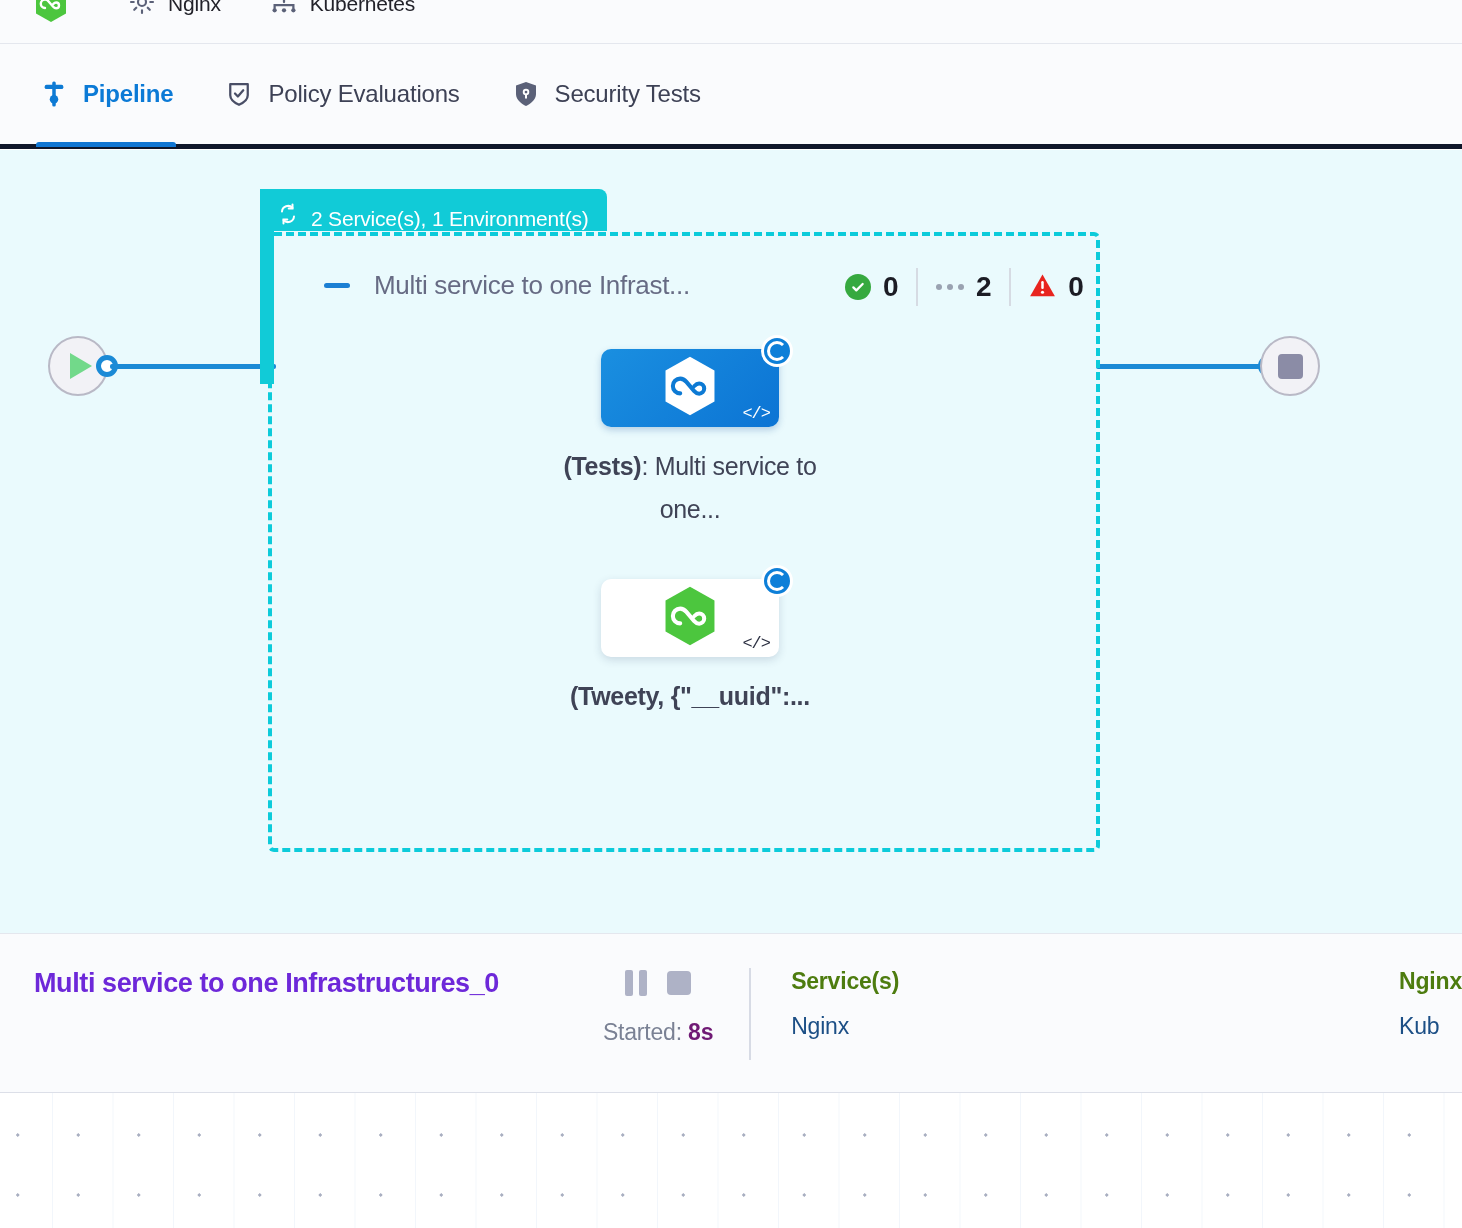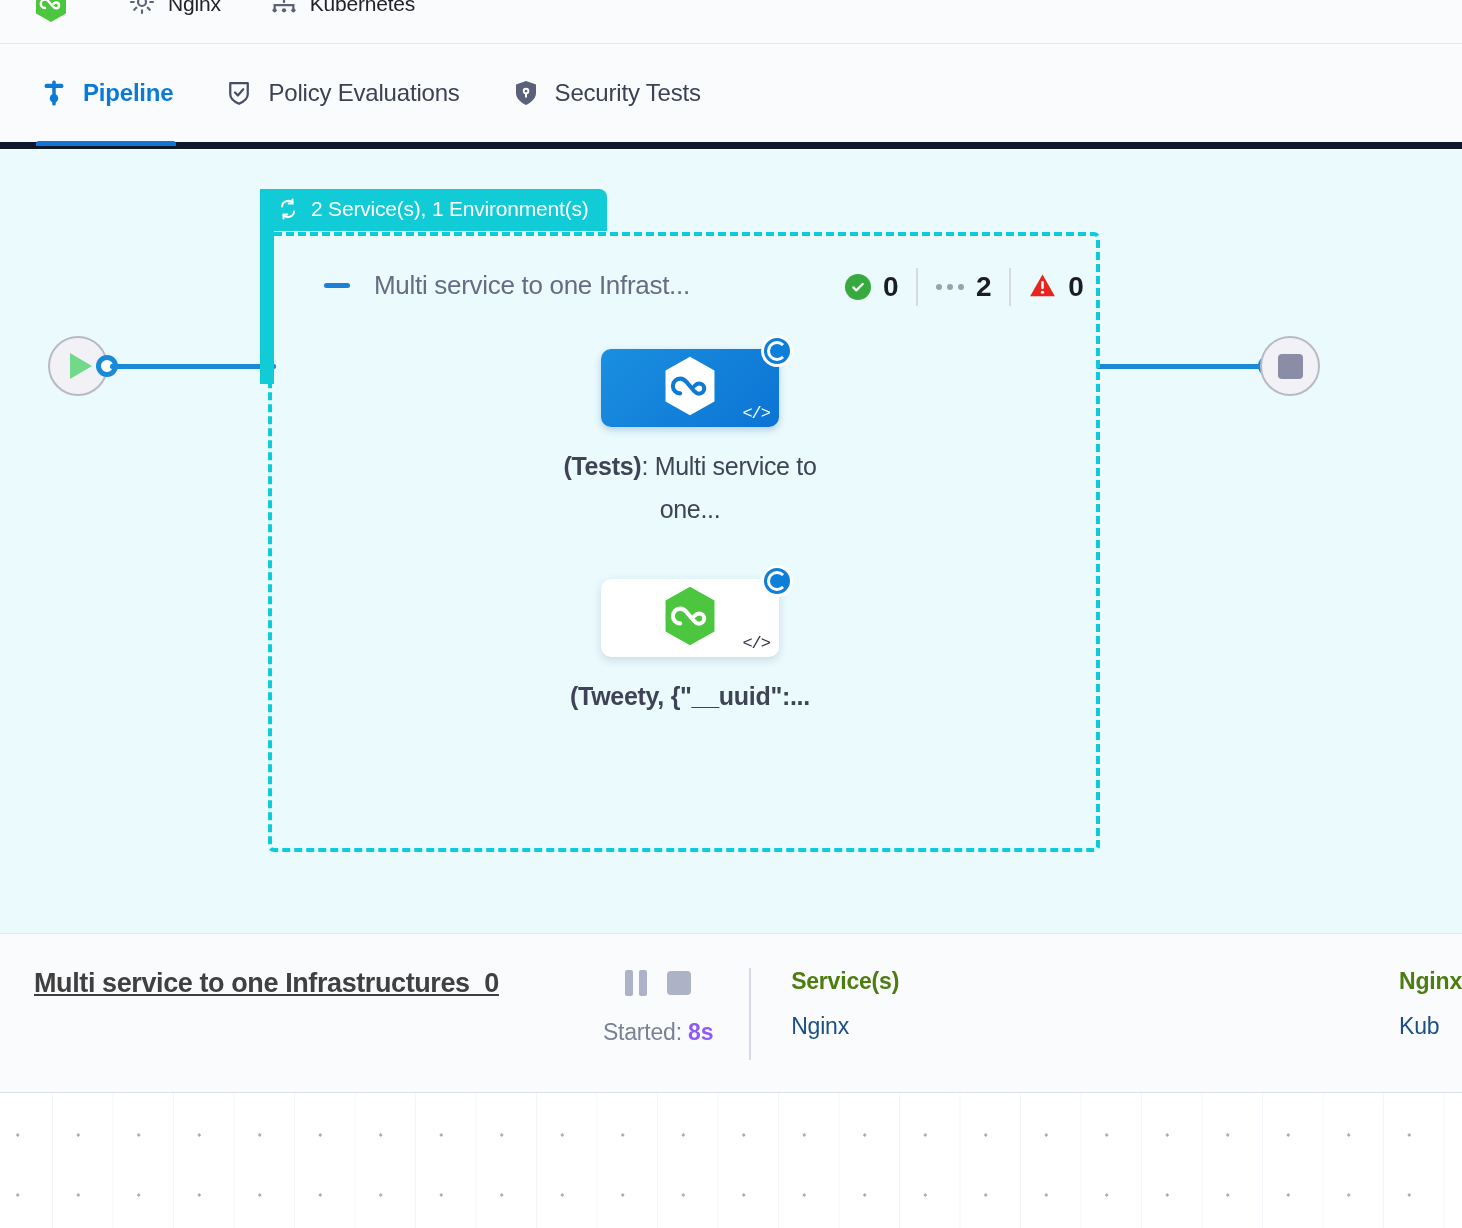--- a/index.html
+++ b/index.html
@@ -30,21 +30,21 @@
   }
 
   
   .hexlogo { position: relative; width: 34px; height: 38px; }
   .hexlogo svg { display: block; }
 
   
   .tabbar {
     position: absolute; top: 44px; left: 0; width: 1462px; height: 105px;
     background: #fafbfd;
-    border-bottom: 7px solid #0f172a;
+    border-bottom: 5px solid #0f172a;
     display: flex; align-items: center;
     padding-left: 37px;
   }
   .tab {
     display: flex; align-items: center; gap: 14px;
     height: 105px; position: relative;
     padding: 0 2px;
     cursor: pointer;
   }
   .tab + .tab { margin-left: 47px; }
@@ -82,21 +82,21 @@
     margin-left: 6px;
   }
   .stop-sq { width: 25px; height: 25px; border-radius: 4px; background: #8b8ca6; }
 
   
   .group-badge {
     position: absolute; left: 260px; top: 189px;
     background: #11cbd7; color: #ffffff;
     border-radius: 8px 8px 0 0;
     height: 42px; padding: 8px 18px 0 16px;
-    display: flex; align-items: flex-start; gap: 11px;
+    display: flex; align-items: flex-end; gap: 11px;
     font-size: 21px; letter-spacing: -0.2px;
     z-index: 3;
   }
   .group-badge-tail {
     position: absolute; left: 260px; top: 225px;
     width: 14px; height: 200px; background: #11cbd7; z-index: 2;
   }
 
   .group-box {
     position: absolute; left: 268px; top: 232px;
@@ -169,31 +169,31 @@
   
   .detail {
     position: absolute; top: 933px; left: 0; width: 1462px; height: 160px;
     background: #fafbfd;
     border-top: 1px solid #e4e7ee;
     border-bottom: 1px solid #dcdfe8;
     display: flex; align-items: flex-start;
     padding: 34px 0 0 34px;
     overflow: hidden;
   }
-  .detail-title { font-size: 27px; font-weight: bold; color: #404040; letter-spacing: -0.4px; text-decoration: underline; }
+  .detail-title { font-size: 27px; font-weight: bold; color: #6d28d9; letter-spacing: -0.4px; }
   .detail-sub { margin-top: 19px; font-size: 23px; color: #14141c; letter-spacing: -0.2px; }
   .detail-sub .muted { color: #7a8194; }
   .detail-col-left { width: 570px; }
   .detail-duration { width: 190px; text-align: center; padding-top: 2px; }
   .dur-icons { display: flex; gap: 20px; justify-content: center; align-items: center; }
   .ico-pause { display: flex; gap: 6px; }
   .ico-pause i { width: 8px; height: 26px; background: #aeb2c6; border-radius: 2px; display: block; }
   .ico-stop { width: 24px; height: 24px; background: #aeb2c6; border-radius: 4px; }
   .dur-text { margin-top: 23px; font-size: 23px; color: #7a8194; letter-spacing: -0.2px; }
-  .dur-text b { color: #8b5cf6; font-weight: bold; }
+  .dur-text b { color: #701a75; font-weight: bold; }
   .detail-sep { width: 2px; height: 92px; background: #d7dbe5; margin: 0 40px 0 2px; }
   .detail-field-title { font-size: 23px; font-weight: bold; color: #4d7c0f; letter-spacing: -0.2px; }
   .detail-field-link { margin-top: 18px; font-size: 23px; color: #1c4f86; letter-spacing: -0.2px; cursor: pointer; }
   .detail-col-env { margin-left: 500px; }
 
   
   .gridzone {
     position: absolute; top: 1093px; left: 0; width: 1462px; height: 135px;
     background: #ffffff;
     background-image:

